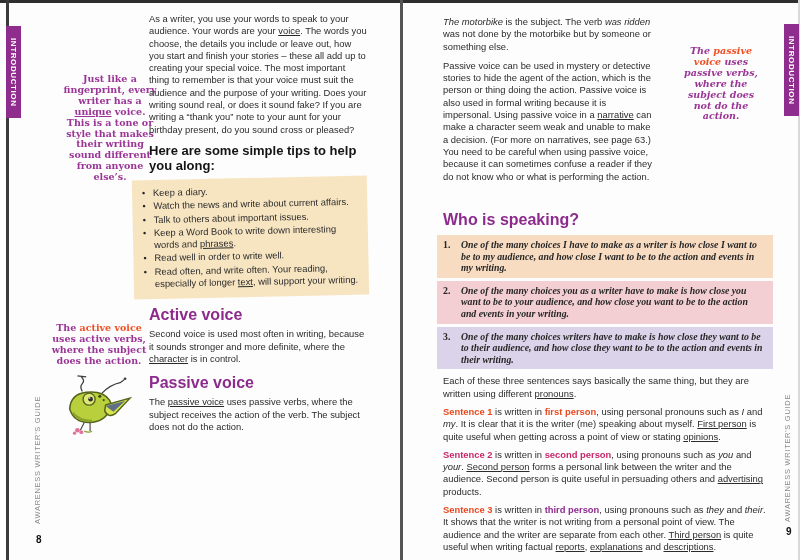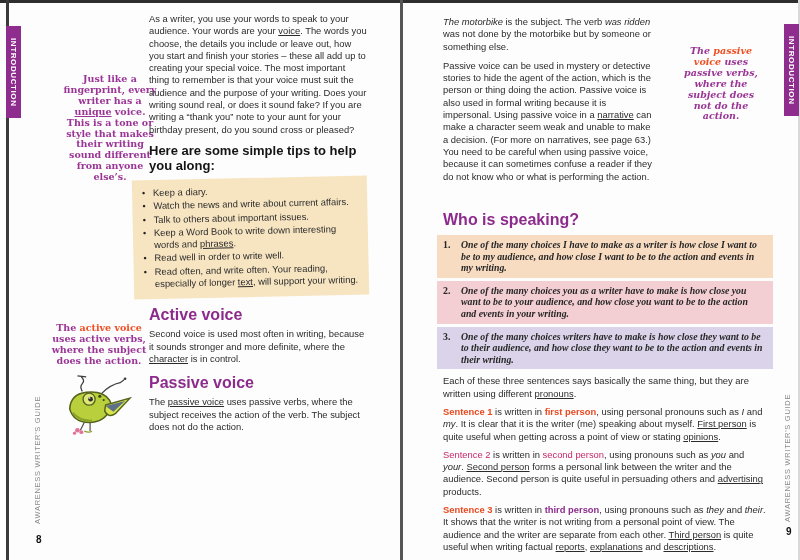--- a/index.html
+++ b/index.html
@@ -25,21 +25,21 @@
   .pagenum{position:absolute;font-weight:bold;font-size:10px;color:#111;}
   .pn-l{left:36px;top:534px;}
   .pn-r{left:786px;top:526px;}
 
   
   .col p{margin:0 0 7px 0;font-size:9.4px;line-height:12.3px;}
   .u{text-decoration:underline;text-underline-offset:1px;}
   .i{font-style:italic;}
   .c-o{color:#f04e23;}
   .c-s1{color:#e9491f;font-weight:bold;text-align:center;}
-  .c-s2{color:#c7276a;font-weight:normal;}
+  .c-s2{color:#c7276a;font-weight:bold;}
   .c-s3{color:#8d2c8f;font-weight:bold;}
 
   .body-left{position:absolute;left:149px;top:13px;width:218px;}
   h1.main{margin:0 0 6px 0;font-size:13px;line-height:15px;color:#8d2b8d;letter-spacing:0.2px;}
   h2.sec{margin:9px 0 4px 0;font-size:16px;color:#8d2b8d;}
   h3.tips{margin:3px 0 5px 0;font-size:13px;color:#141414;}
 
   .tips-box{background:#f7e5c2;transform:rotate(-1.2deg);margin:0 0 8px -16px;width:218px;
             padding:7px 9px 8px 8px;}
   .tips-box ul{margin:0;padding:0;list-style:none;}

